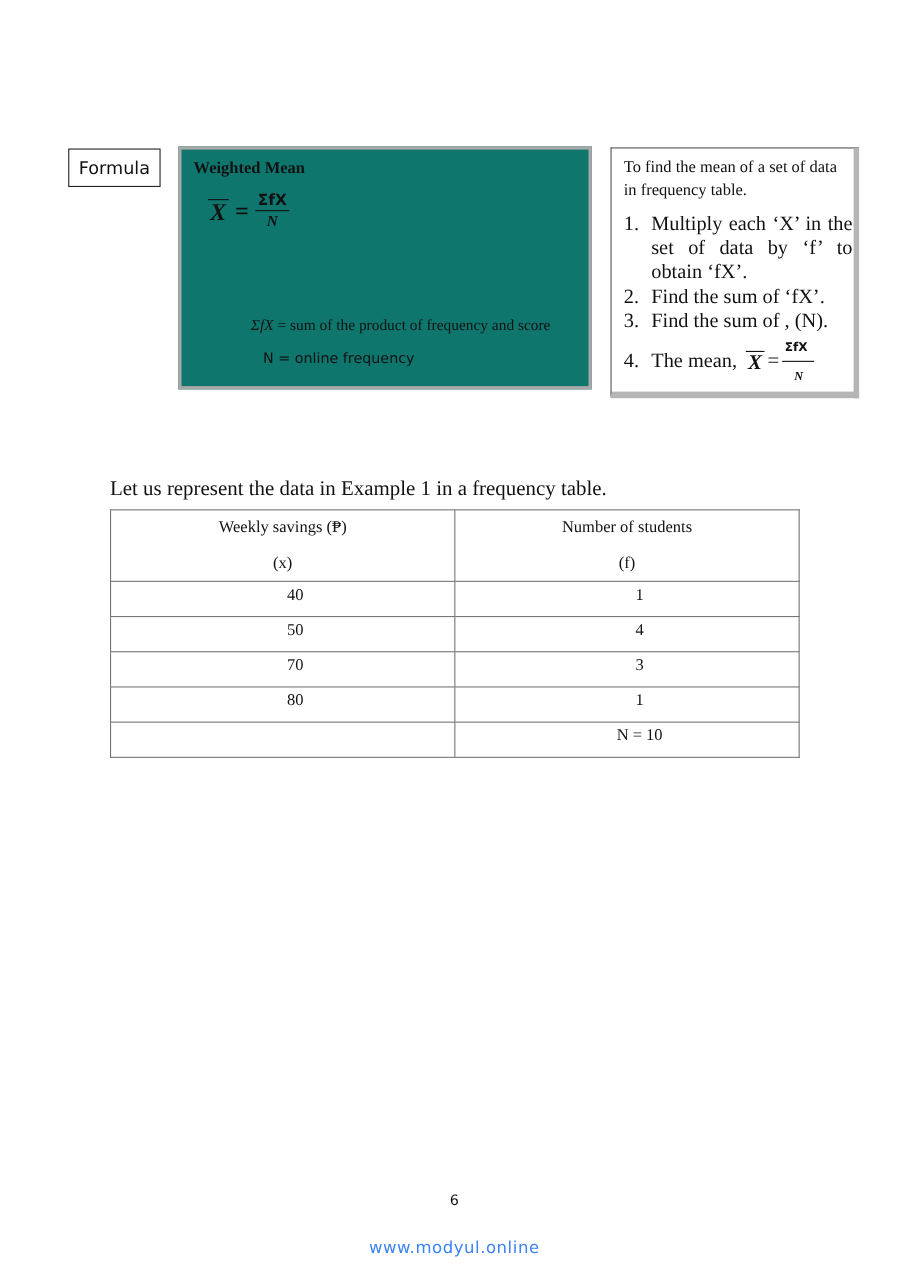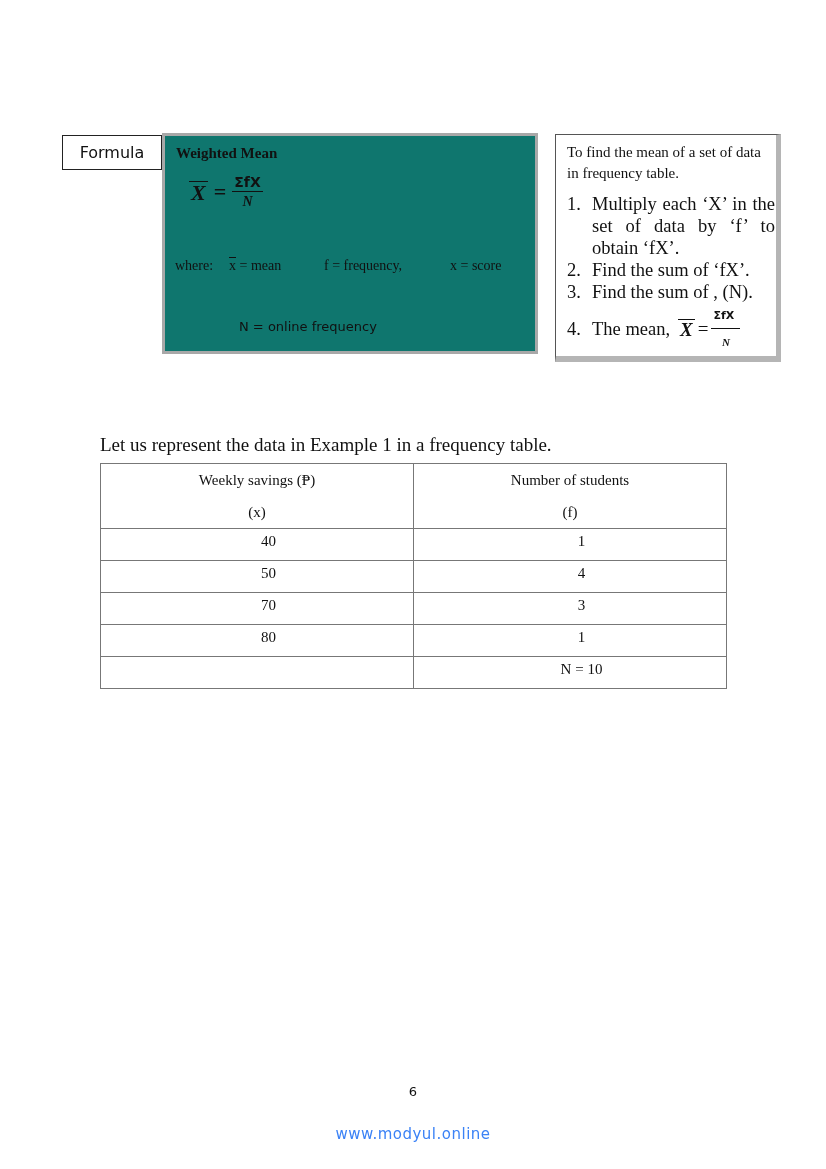--- a/index.html
+++ b/index.html
@@ -1,20 +1,20 @@
 <!DOCTYPE html>
 <html><head>
   <meta charset="utf-8">
   <style>
     html, body { margin: 0; padding: 0; background: #ffffff; }
     body { width: 826px; height: 1169px; position: relative; overflow: hidden; color: #111; font-family: "Liberation Serif", serif; }
     .abs { position: absolute; }
 
     .formula-tab {
-      left: 62px; top: 135px; width: 100px; height: 35px;
+      left: 62px; top: 135px; width: 84px; height: 35px;
       border: 1px solid #222; box-sizing: border-box;
       font-family: "DejaVu Sans", sans-serif; font-size: 16px;
       display: flex; align-items: center; justify-content: center;
       background: #fff;
     }
     .wm-box {
       left: 162px; top: 133px; width: 376px; height: 221px;
       border: 3px solid #a8a8a8; box-sizing: border-box; background: #0f766e;
     }
     .wm-title { left: 11px; top: 9px; font-weight: bold; font-size: 15px; }
@@ -68,22 +68,22 @@
 <div class="abs wm-box">
   <div class="abs wm-title">Weighted Mean</div>
   <div class="abs wm-formula">
     <span class="xbar">X</span>
     <span class="eq">=</span>
     <span class="frac">
       <span class="num">ΣfX</span>
       <span class="den">N</span>
     </span>
   </div>
-  <div class="abs wm-where">
-    <span style="width:54px">where:</span><span class="xbar-small">x</span><span style="width:88px;white-space:pre"> = mean</span><span style="width:126px">f = frequency,</span><span>x = score</span>
+  <div class="abs wm-sum">
+    <span style="font-style:italic">ΣfX</span><span style="white-space:pre"> = sum of the product of frequency and score</span>
   </div>
   <div class="abs wm-n">N = online frequency</div>
 </div>
 
 <div class="abs steps-box">
   <div class="abs steps-intro">To find the mean of a set of data in frequency table.</div>
   <ol class="abs steps-list">
     <li>
       <span class="num">1.</span>
       <span class="txt">Multiply each ‘X’ in the set of data by ‘f’ to obtain ‘fX’.</span>

